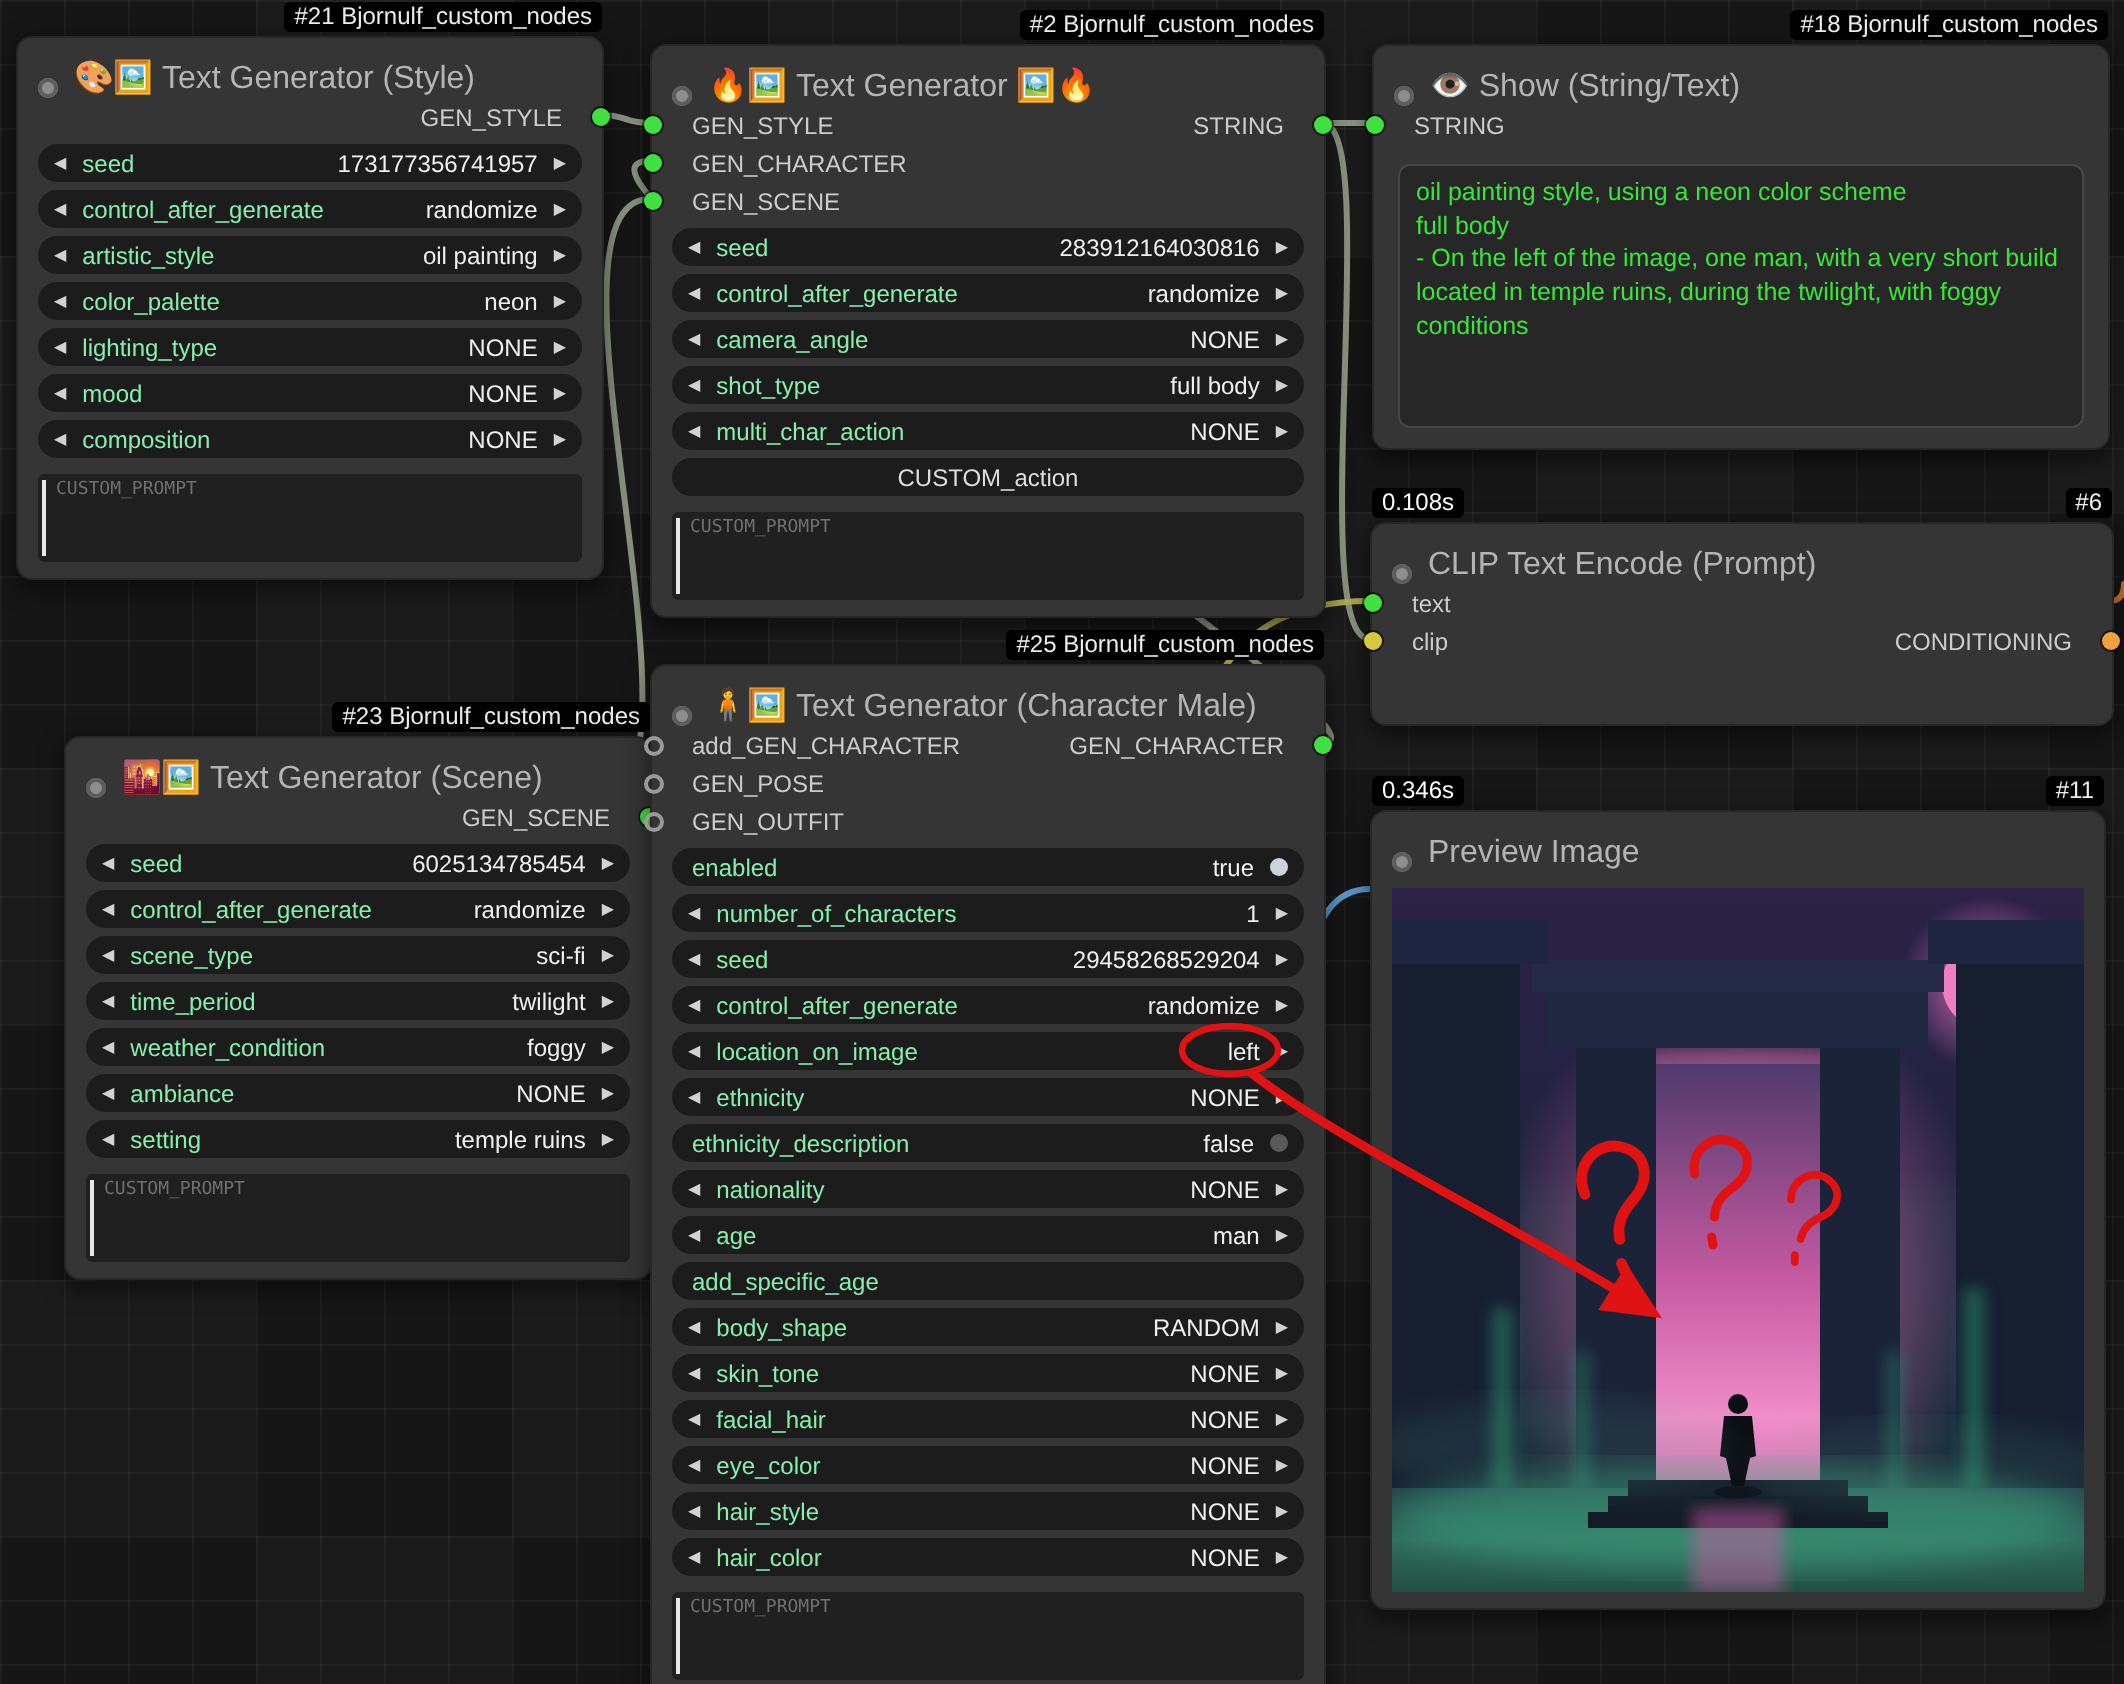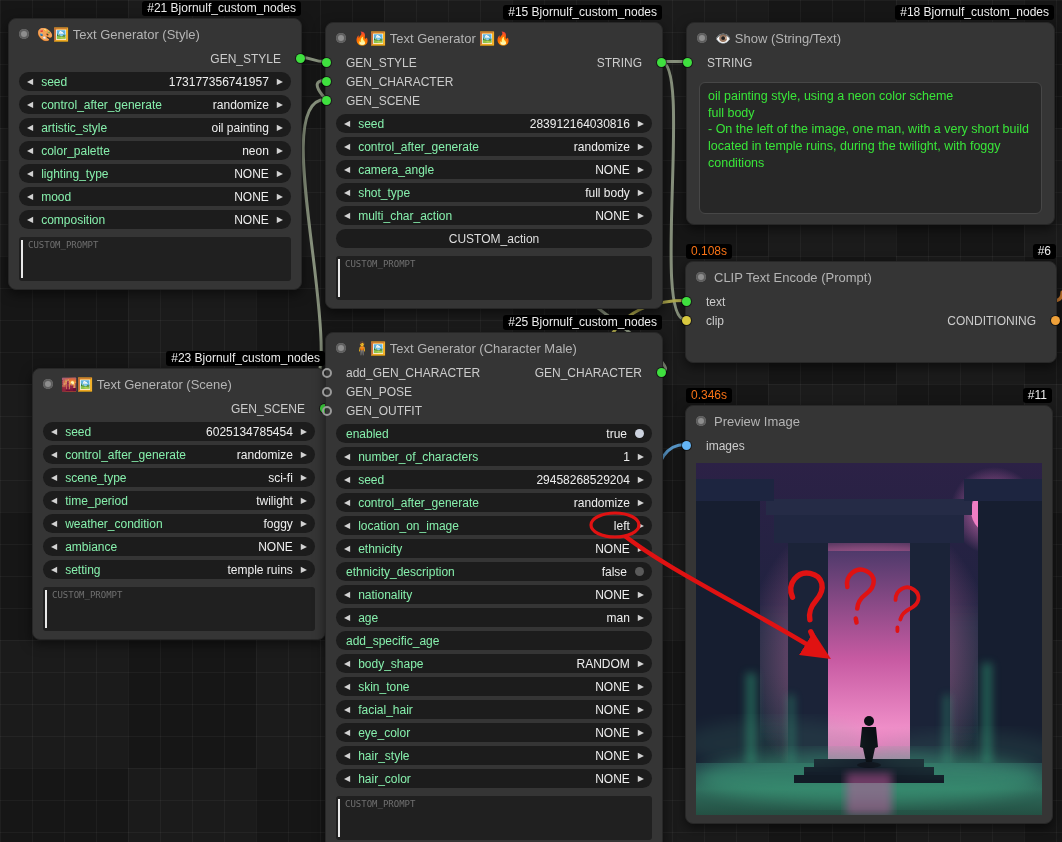--- a/index.html
+++ b/index.html
@@ -14,25 +14,25 @@
     font-family:"Liberation Sans", sans-serif;
   }
   #wires{position:absolute;left:0;top:0;z-index:1;}
   #wires path{fill:none;stroke-width:3;stroke-linecap:round;opacity:.95;}
   #annotations{position:absolute;left:0;top:0;z-index:10;pointer-events:none;}
 
   .node{
     position:absolute;background:#353535;border:1px solid #272727;border-radius:8px;
     box-shadow:0 4px 12px rgba(0,0,0,.55);z-index:2;
   }
-  .title{height:30px;display:flex;align-items:center;gap:8px;padding:0 10px;font-size:13px;color:#b4b4b4;white-space:nowrap;overflow:hidden;}
+  .title{height:30px;display:flex;align-items:flex-end;gap:8px;padding:0 10px;font-size:16px;color:#b4b4b4;white-space:nowrap;overflow:hidden;}
   .collapse-dot{width:10px;height:10px;border-radius:50%;background:#8e8e8e;box-shadow:inset 0 0 0 2px #5e5e5e;flex:none;}
   .badge{position:absolute;top:-18px;background:#000;color:#ececec;font-size:12px;line-height:15px;padding:0 5px;border-radius:3px;white-space:nowrap;z-index:3;}
   .id-badge{right:0;}
-  .timing-badge{left:0;color:#f97316;}
+  .timing-badge{left:0;color:#ffffff;}
 
   .slot-row{position:relative;height:19px;display:flex;align-items:center;padding:0 10px;font-size:12px;color:#cccccc;}
   .dot{width:9px;height:9px;border-radius:50%;position:absolute;box-shadow:0 0 0 1px rgba(0,0,0,.5);}
   .dot.in{left:-4px;}
   .dot.out{right:-4px;}
   .dot.hollow{width:6px;height:6px;background:transparent;border:2px solid #8a8a8a;box-shadow:none;}
   .slabel.in{margin-left:10px;}
   .slabel.out{margin-right:10px;}
   .sspacer{flex:1;}
 
@@ -146,21 +146,21 @@
           <span class="warrow">▶</span>
         </div>
       </div>
     <div class="prompt-box">
       <span class="caret"></span>
       <span>CUSTOM_PROMPT</span>
     </div>
   </div>
 
   <div class="node" id="node-textgen">
-    <div class="badge id-badge">#15 Bjornulf_custom_nodes</div>
+    <div class="badge id-badge">#2 Bjornulf_custom_nodes</div>
     <div class="title">
       <span class="collapse-dot"></span>
       <span>🔥🖼️ Text Generator 🖼️🔥</span>
     </div>
     <div class="slots">
         <div class="slot-row">
           <span class="dot in" style="background: rgb(63, 224, 63);"></span>
           <span class="slabel in">GEN_STYLE</span>
           <span class="sspacer"></span>
           <span class="slabel out">STRING</span>
@@ -474,27 +474,20 @@
     </div>
   </div>
 
   <div class="node" id="node-preview">
     <div class="badge timing-badge">0.346s</div>
     <div class="badge id-badge">#11</div>
     <div class="title">
       <span class="collapse-dot"></span>
       <span>Preview Image</span>
     </div>
-    <div class="slots">
-        <div class="slot-row">
-          <span class="dot in" style="background: rgb(100, 181, 246);"></span>
-          <span class="slabel in">images</span>
-          <span class="sspacer"></span>
-        </div>
-      </div>
     <div class="preview-img">
       <svg width="346" height="352" viewBox="0 0 346 352" preserveAspectRatio="none">
         <defs>
           <linearGradient id="sky" x1="0" y1="0" x2="0" y2="1">
             <stop offset="0" stop-color="#2c2146"></stop>
               <stop offset="0.45" stop-color="#1f2340"></stop>
               <stop offset="1" stop-color="#14222c"></stop>
           </linearGradient>
           <linearGradient id="portal" x1="0" y1="0" x2="0" y2="1">
             <stop offset="0" stop-color="#4f3a6b"></stop>

